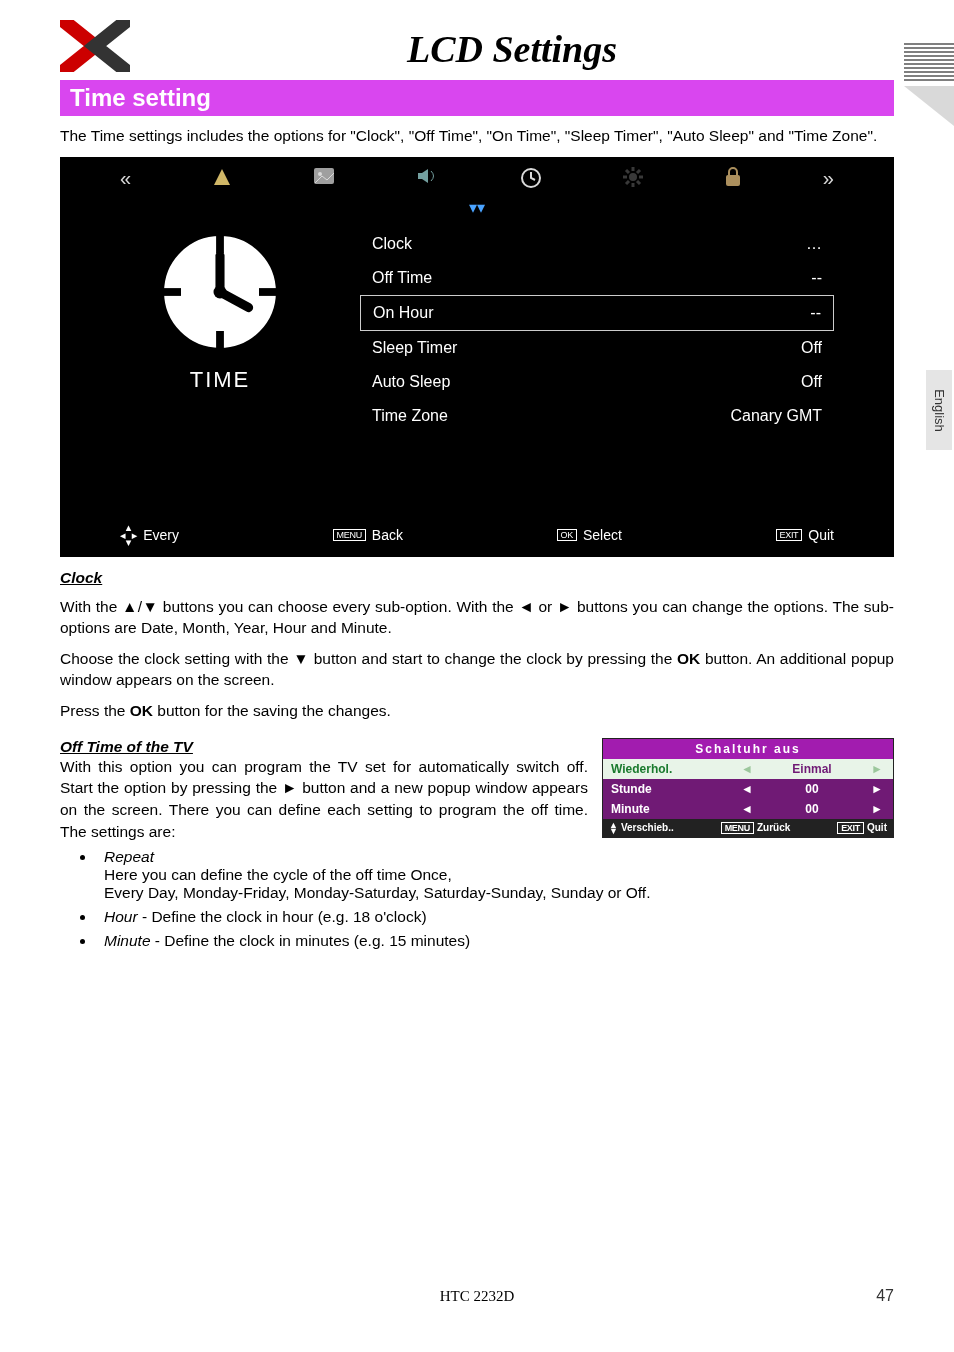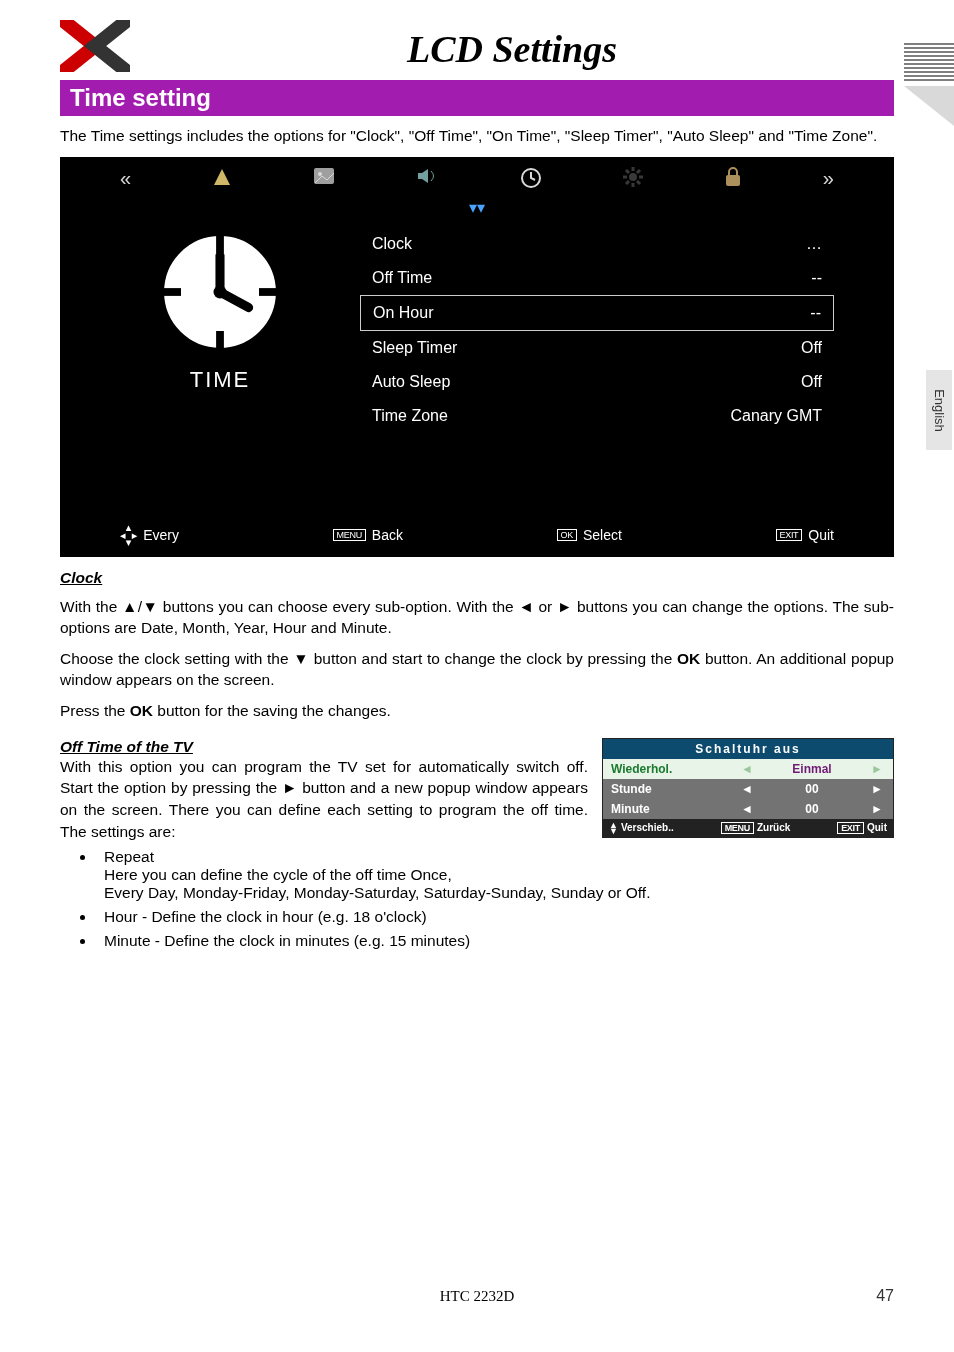--- a/index.html
+++ b/index.html
@@ -30,21 +30,21 @@
   .title-main {
     flex: 1;
     text-align: center;
     font-size: 38px;
     font-weight: bold;
     font-style: italic;
     font-family: "Times New Roman", serif;
     margin-top: 6px;
   }
   .section-title-bar {
-    background: #a21caf;
+    background: #d946ef;
     color: #fff;
     font-size: 24px;
     font-weight: bold;
     padding: 4px 10px;
     margin-top: 8px;
   }
   .para {
     margin-top: 10px;
     text-align: justify;
     line-height: 1.35;
@@ -137,55 +137,55 @@
   }
   .col2 .left { flex: 1; text-align: justify; }
   .osd2 {
     width: 290px;
     font-size: 12px;
     font-weight: bold;
     border: 1px solid #222;
   }
   .osd2-title {
     text-align: center;
-    background: #0c4a6e;
+    background: #a21caf;
     color: #fff;
     padding: 3px 0;
     letter-spacing: 2px;
   }
   .osd2-row {
     display: flex;
     align-items: center;
     padding: 3px 8px;
     color: #fff;
     gap: 22px;
   }
   .osd2-row.green { background: #e8f4e8; }
-  .osd2-row.dark { background: #737373; justify-content: space-between; }
+  .osd2-row.dark { background: #701a75; justify-content: space-between; }
   .osd2-row .lab { flex: 1; }
   .osd2-row .arrow { width: 16px; text-align: center; color: #fff; font-size: 12px; }
   .osd2-row .val { width: 70px; text-align: center; color: #fff; }
   .osd2-row.green .lab { color: #1a7a2e; }
   .osd2-row.green .val { color: #701a75; }
   .osd2-row.green .arrow { color: #9cc79c; }
   .osd2-row.dark .arrow { color: #fff; }
   .osd2-footer {
     background: #222;
     color: #fff;
     display: flex;
     justify-content: space-between;
     padding: 3px 6px;
     font-size: 10px;
     align-items: center;
     gap: 4px;
   }
   .osd2-footer .seg { display:flex; align-items:center; gap:3px; }
   ul.bullets { list-style: disc; padding-left: 36px; margin: 6px 0 0 0; }
   ul.bullets li { margin: 6px 0 6px 0; padding-left: 8px; }
-  .italic { }
+  .italic { font-style: italic; }
   .side-tab {
     position: absolute;
     right: 2px;
     top: 370px;
     width: 26px;
     height: 80px;
     background: #e5e5e5;
     display: flex;
     align-items: center;
     justify-content: center;

